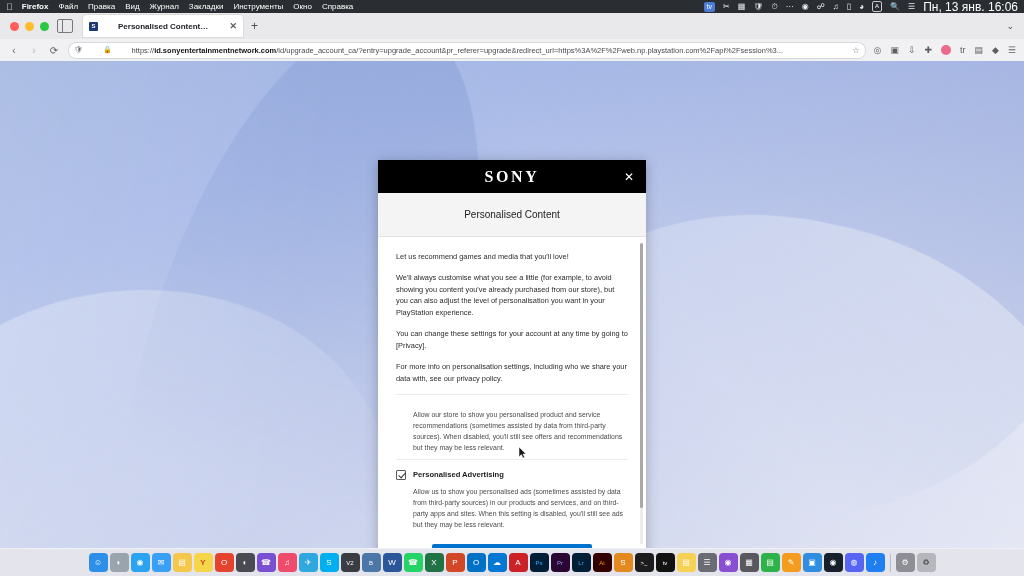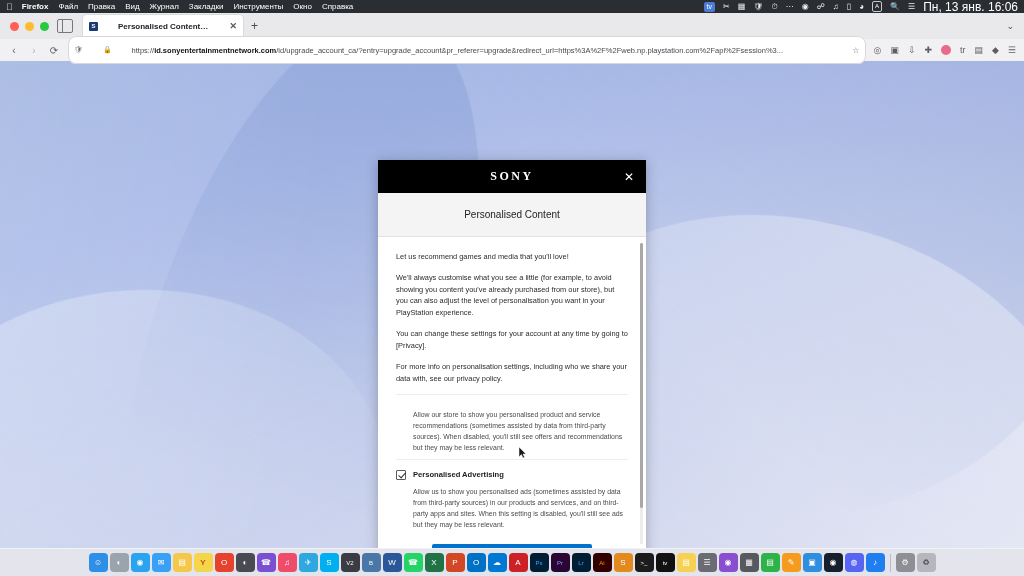--- a/index.html
+++ b/index.html
@@ -80,21 +80,21 @@
   .tabstrip .spacer { flex: 1; }
   .listall { font-size: 9px; color: #4c4c52; margin-right: 4px; }
 
   .navbar {
     height: 22px; display: flex; align-items: center; gap: 8px;
     padding: 0 8px; background: #f1f1f3;
   }
   .navbtn { font-size: 10px; color: #5d5d63; width: 12px; text-align: center; }
   .navbtn.disabled { color: #b6b6ba; }
   .urlbar {
-    flex: 1; height: 28px; background: #fff; border-radius: 8px;
+    flex: 1; height: 17px; background: #fff; border-radius: 8px;
     display: flex; align-items: center; gap: 20px;
     padding: 0 6px; font-size: 7.5px; color: #4a4a50;
     box-shadow: inset 0 0 0 1px #d8d8dc;
     overflow: hidden;
   }
   .urlbar .shield { font-size: 7px; color: #6a6a70; }
   .urlbar .lock { font-size: 7px; color: #5a5a60; }
   .url-text { white-space: nowrap; overflow: hidden; text-overflow: ellipsis; }
   .url-text .host { color: #111; font-weight: bold; }
   .urlbar .star { margin-left: auto; font-size: 8px; color: #6a6a70; }
@@ -152,21 +152,21 @@
     overflow: hidden;
     display: flex; flex-direction: column;
   }
   .modal-header {
     height: 33px; background: #000; color: #fff;
     display: flex; align-items: center; justify-content: center;
     position: relative; flex: none;
   }
   .sony-logo {
     font-family: "Liberation Serif", serif;
-    font-weight: bold; letter-spacing: 2.6px; font-size: 12px;
+    font-weight: bold; letter-spacing: 2.6px; font-size: 16px;
   }
   .modal-close {
     position: absolute; right: 12px; top: 50%; transform: translateY(-50%);
     font-size: 12px; color: #fff; line-height: 1;
   }
   .modal-title-bar {
     height: 44px; background: #f4f4f4; flex: none;
     display: flex; align-items: center; justify-content: center;
     border-bottom: 1px solid #e2e2e2;
     color: #222; font-size: 10px;

